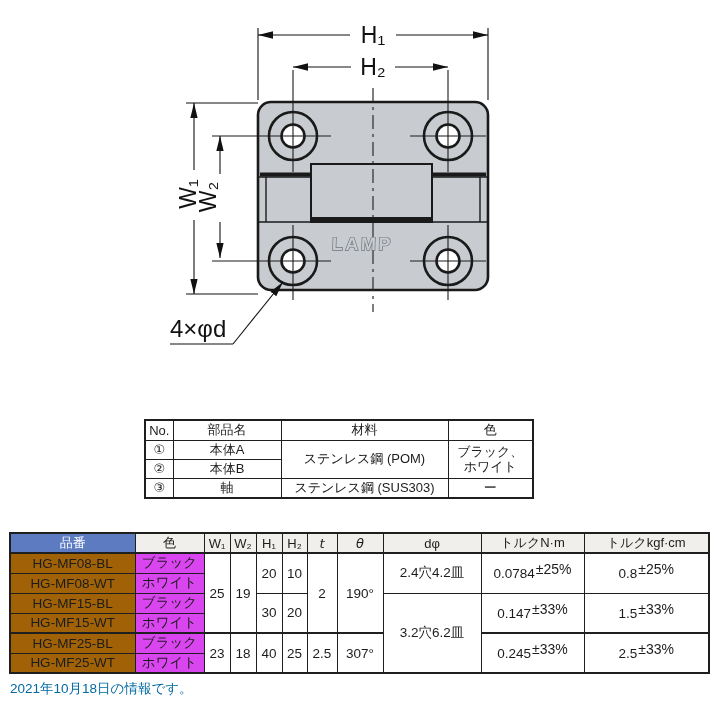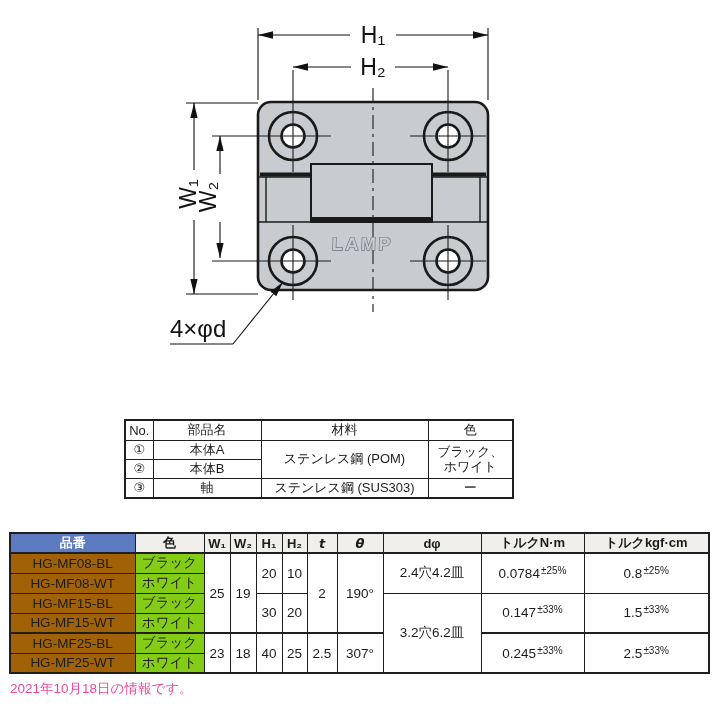--- a/index.html
+++ b/index.html
@@ -10,39 +10,39 @@
   }
   
   #diagram{position:absolute;left:0;top:0;width:713px;height:430px;}
 
   
   table{border-collapse:collapse;table-layout:fixed;position:absolute;background:#fff;}
   td,th{border:1.4px solid #1f1f1f;text-align:center;vertical-align:middle;
         padding:0;font-weight:normal;overflow:hidden;white-space:nowrap;}
 
   
-  .parts-table{left:124px;top:419px;width:388px;border:2.4px solid #1f1f1f;font-size:13px;}
+  .parts-table{left:144px;top:419px;width:388px;border:2.4px solid #1f1f1f;font-size:13px;}
   .parts-table tr{height:19px;}
   .parts-table thead tr{height:20px;}
   .parts-table .two-line{line-height:1.18;white-space:normal;}
 
   
   .spec-table{left:9px;top:532px;width:699px;border:2.2px solid #1f1f1f;font-size:13.5px;}
   .spec-table tr{height:20px;}
   .spec-table thead tr{height:19px;}
-  .spec-table thead th{background:#f0efec;border-bottom:2px solid #1f1f1f;font-size:13px;font-weight:bold;}
+  .spec-table thead th{background:#f0efec;border-bottom:2px solid #1f1f1f;font-size:13px;}
   .spec-table thead th.blue{background:#5d7bc1;color:#ffffff;}
   .spec-table td.pn{background:#a16207;}
-  .spec-table td.cl{background:#84cc16;}
+  .spec-table td.cl{background:#d946ef;}
   .spec-table tr.grp td{border-top:2px solid #1f1f1f;}
   .spec-table .ital{font-style:italic;font-family:"DejaVu Sans","Liberation Sans",sans-serif;}
-  .tol{font-size:10px;position:relative;top:-4px;margin-left:1px;letter-spacing:0;}
-
-  
-  .footer-note{position:absolute;left:10px;top:680px;font-size:13.5px;color:#ec4899;}
+  .tol{font-size:14px;position:relative;top:-4px;margin-left:1px;letter-spacing:0;}
+
+  
+  .footer-note{position:absolute;left:10px;top:680px;font-size:13.5px;color:#0369a1;}
 </style>
 </head>
 <body>
 
 <svg id="diagram" viewBox="0 0 713 430">
   <defs>
     <marker id="ah" markerWidth="15" markerHeight="9" refX="14" refY="4" orient="auto-start-reverse">
       <path d="M14,4 L0,0.6 L0,7.4 z" fill="#111"></path>
     </marker>
   </defs>

